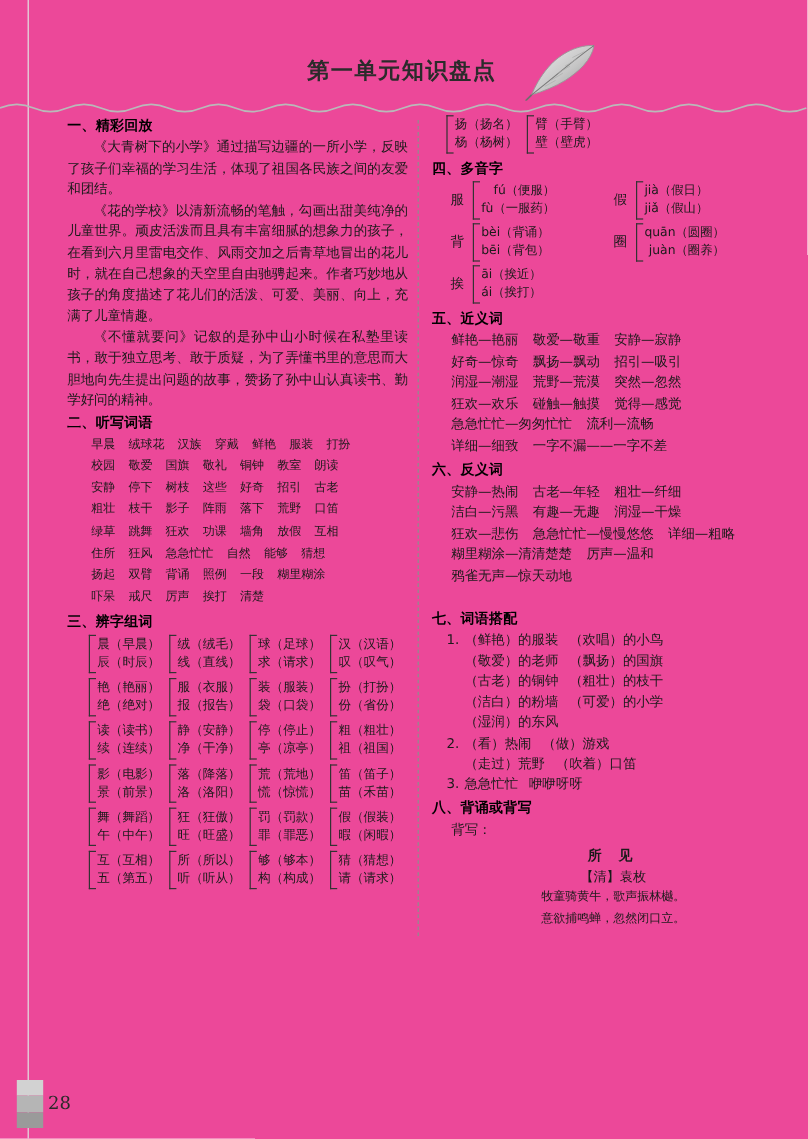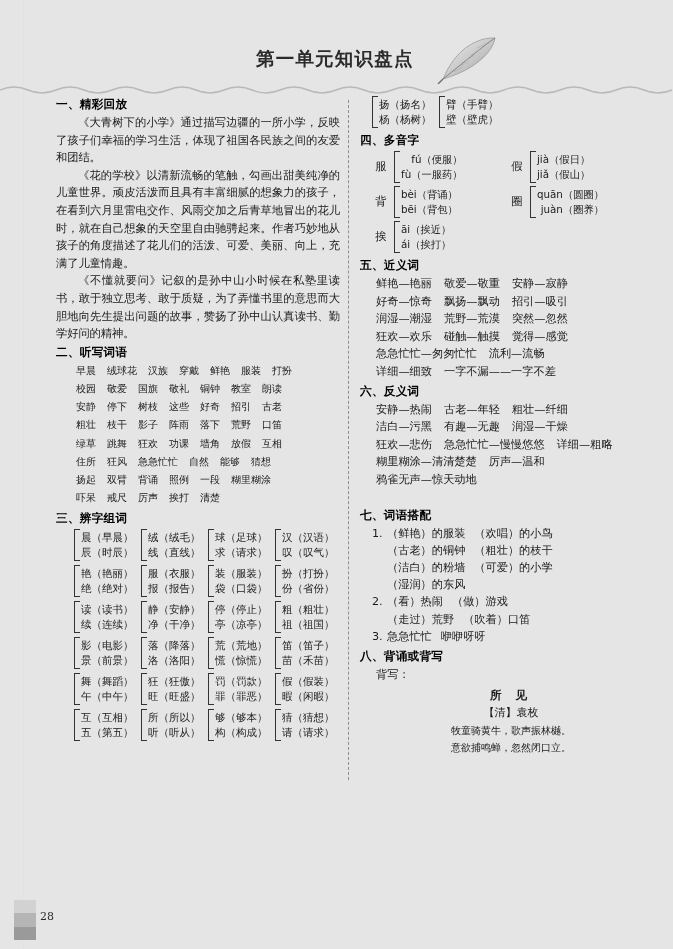--- a/index.html
+++ b/index.html
@@ -13,21 +13,21 @@
     position: relative;
     font-family: "DejaVu Sans", "Liberation Sans", sans-serif;
     color: #1a1a1a;
     overflow: hidden;
   }
 
   
   #page {
     position: absolute;
     inset: 0;
-    background: #e5e5e5;
+    background: #ec4899;
   }
   .binding-line {
     position: absolute;
     left: 23px;
     top: 0;
     width: 1px;
     height: 949px;
     background: #e2e2e2;
   }
 
@@ -192,21 +192,21 @@
   .footer { position: absolute; left: 0; top: 900px; width: 673px; height: 40px; }
   .foot-bars { position: absolute; left: 14px; top: 0; width: 22px; height: 40px; }
   .foot-bars i { display: block; width: 22px; height: 13.3px; }
   .foot-bars i:nth-child(1) { background: #d2d2d2; }
   .foot-bars i:nth-child(2) { background: #b5b5b5; }
   .foot-bars i:nth-child(3) { background: #9a9a9a; }
   .page-num {
     position: absolute;
     left: 40px;
     top: 10px;
-    font-size: 11px;
+    font-size: 15px;
     color: #2a2a2a;
     font-family: "DejaVu Serif", serif;
   }
 </style>
 </head>
 <body>
 
 <div id="page">
 
   <div class="binding-line"></div>
@@ -531,20 +531,21 @@
         <div class="srow"><span class="s">糊里糊涂—清清楚楚</span><span class="s">厉声—温和</span></div>
         <div class="srow"><span class="s">鸦雀无声—惊天动地</span></div>
       </div>
 
     <h2 class="sect" style="margin-top:18px">七、词语搭配</h2>
     <div class="collo" id="collocation-list">
         <div class="collo-item">
           <div class="collo-num">1.</div>
           <div class="collo-body">
             <div class="crow"><span class="c">（鲜艳）的服装</span><span class="c">（欢唱）的小鸟</span></div>
+            <div class="crow"><span class="c">（敬爱）的老师</span><span class="c">（飘扬）的国旗</span></div>
             <div class="crow"><span class="c">（古老）的铜钟</span><span class="c">（粗壮）的枝干</span></div>
             <div class="crow"><span class="c">（洁白）的粉墙</span><span class="c">（可爱）的小学</span></div>
             <div class="crow"><span class="c">（湿润）的东风</span></div>
           </div>
         </div>
         <div class="collo-item">
           <div class="collo-num">2.</div>
           <div class="collo-body">
             <div class="crow"><span class="c">（看）热闹</span><span class="c">（做）游戏</span></div>
             <div class="crow"><span class="c">（走过）荒野</span><span class="c">（吹着）口笛</span></div>

